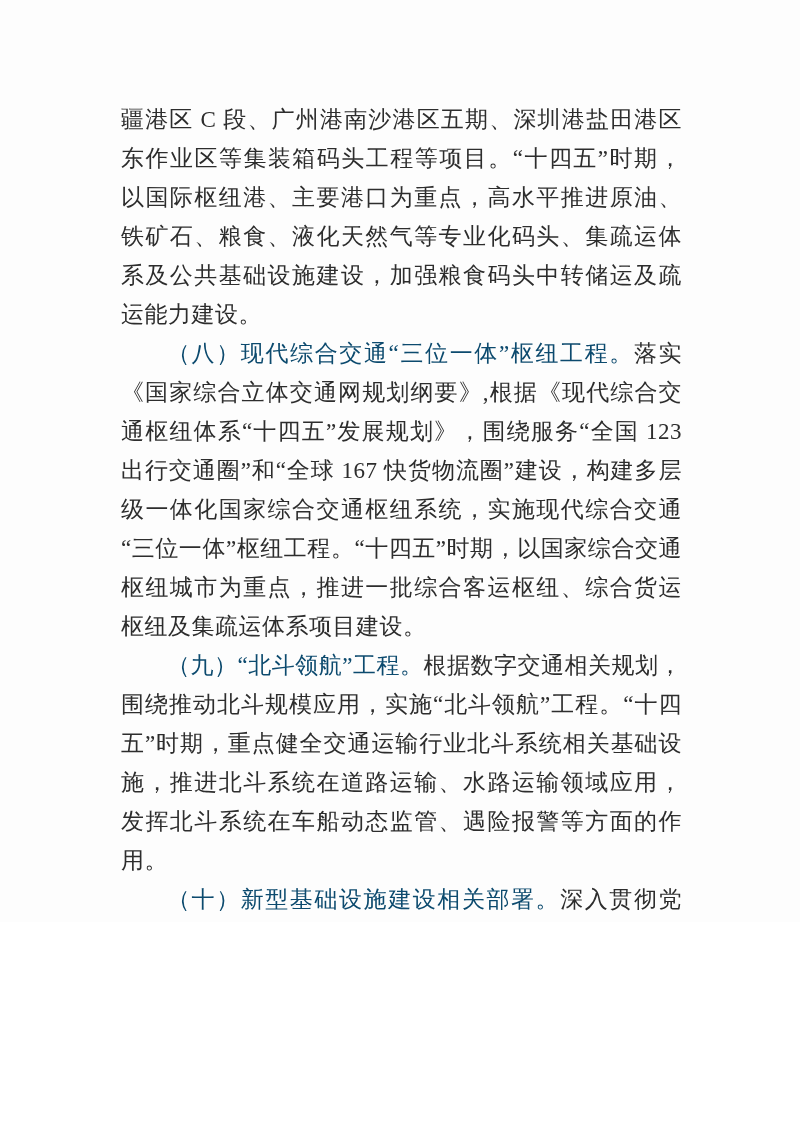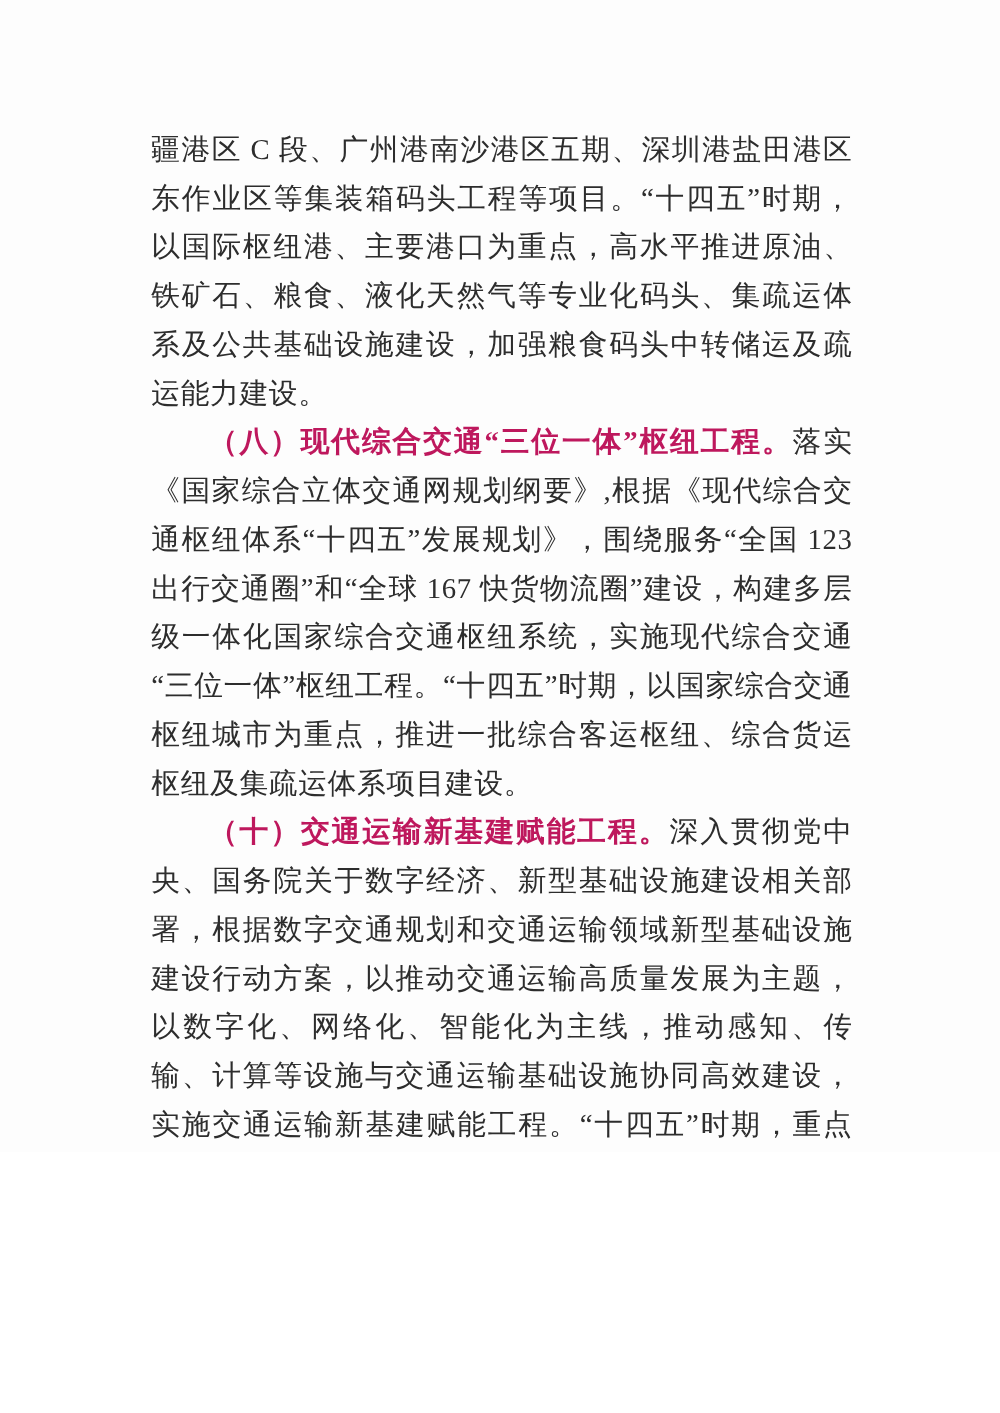--- a/index.html
+++ b/index.html
@@ -28,22 +28,22 @@
   }
   .para {
     margin: 0;
     padding: 0;
     text-indent: 2em;
   }
   .para.no-indent {
     text-indent: 0;
   }
   .para .lead {
-    font-weight: 700;
-    color: #be185d;
+    font-weight: 400;
+    color: #0c4a6e;
     margin-top: 16px;
   }
   .page-number {
     position: absolute;
     left: 0;
     top: 1041px;
     width: 100%;
     text-align: center;
     font-size: 21px;
     line-height: 26px;
@@ -53,19 +53,20 @@
 </head>
 <body>
 
 <div class="page">
   <div class="content">
 
     <p class="para no-indent"><span>疆港区 C 段、广州港南沙港区五期、深圳港盐田港区东作业区等集装箱码头工程等项目。“十四五”时期，以国际枢纽港、主要港口为重点，高水平推进原油、铁矿石、粮食、液化天然气等专业化码头、集疏运体系及公共基础设施建设，加强粮食码头中转储运及疏运能力建设。</span></p>
 
     <p class="para"><strong class="lead">（八）现代综合交通“三位一体”枢纽工程。</strong><span>落实《国家综合立体交通网规划纲要》,根据《现代综合交通枢纽体系“十四五”发展规划》，围绕服务“全国 123 出行交通圈”和“全球 167 快货物流圈”建设，构建多层级一体化国家综合交通枢纽系统，实施现代综合交通“三位一体”枢纽工程。“十四五”时期，以国家综合交通枢纽城市为重点，推进一批综合客运枢纽、综合货运枢纽及集疏运体系项目建设。</span></p>
 
+    <p class="para"><strong class="lead">（九）“北斗领航”工程。</strong><span>根据数字交通相关规划，围绕推动北斗规模应用，实施“北斗领航”工程。“十四五”时期，重点健全交通运输行业北斗系统相关基础设施，推进北斗系统在道路运输、水路运输领域应用，发挥北斗系统在车船动态监管、遇险报警等方面的作用。</span></p>
 
-    <p class="para"><strong class="lead">（十）交通运输新基建赋能工程。</strong><span>深入贯彻党中央、国务院关于数字经济、新型基础设施建设相关部署，根据数字交通规划和交通运输领域新型基础设施建设行动方案，以推动交通运输高质量发展为主题，以数字化、网络化、智能化为主线，推动感知、传输、计算等设施与交通运输基础设施协同高效建设，实施交通运输新基建赋能工程。“十四五”时期，重点推进杭绍甬高速等智慧公路，长江干线、京杭运河</span></p>
+    <p class="para"><strong class="lead">（十）新型基础设施建设相关部署。</strong><span>深入贯彻党中央、国务院关于数字经济、新型基础设施建设相关部署，根据数字交通规划和交通运输领域新型基础设施建设行动方案，以推动交通运输高质量发展为主题，以数字化、网络化、智能化为主线，推动感知、传输、计算等设施与交通运输基础设施协同高效建设，实施交通运输新基建赋能工程。“十四五”时期，重点推进杭绍甬高速等智慧公路，长江干线、京杭运河</span></p>
 
   </div>
 
   <div class="page-number">6</div>
 </div>
 
 </body></html>

